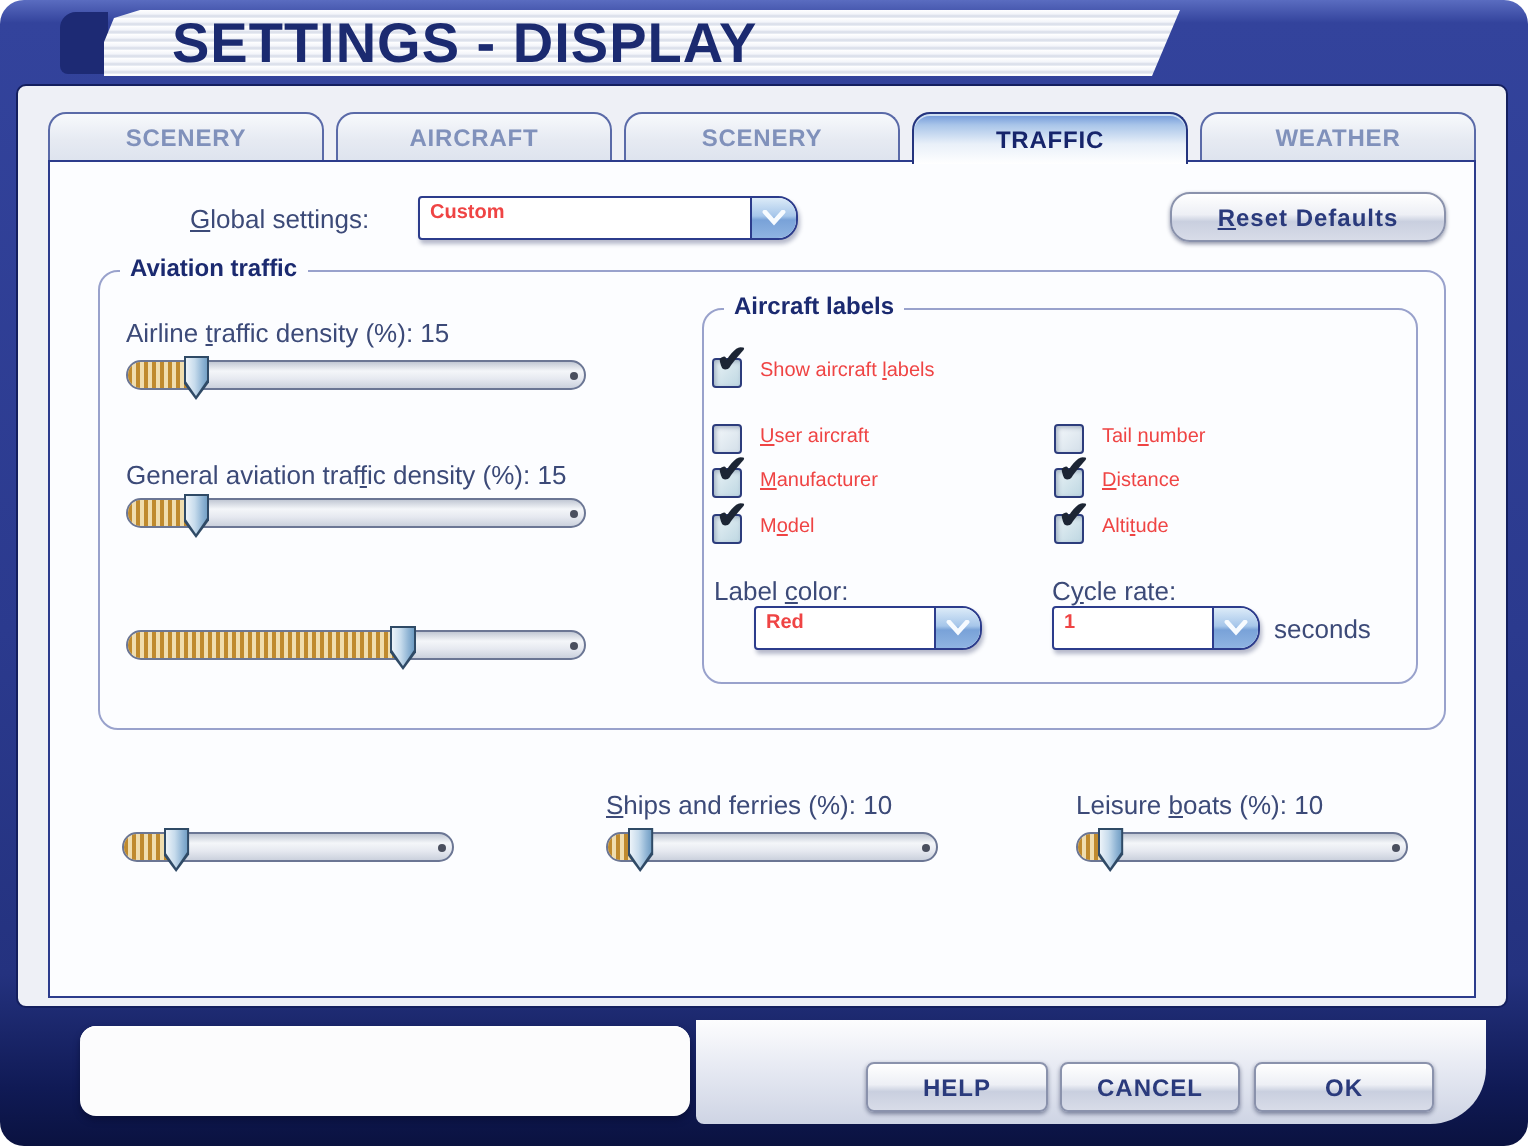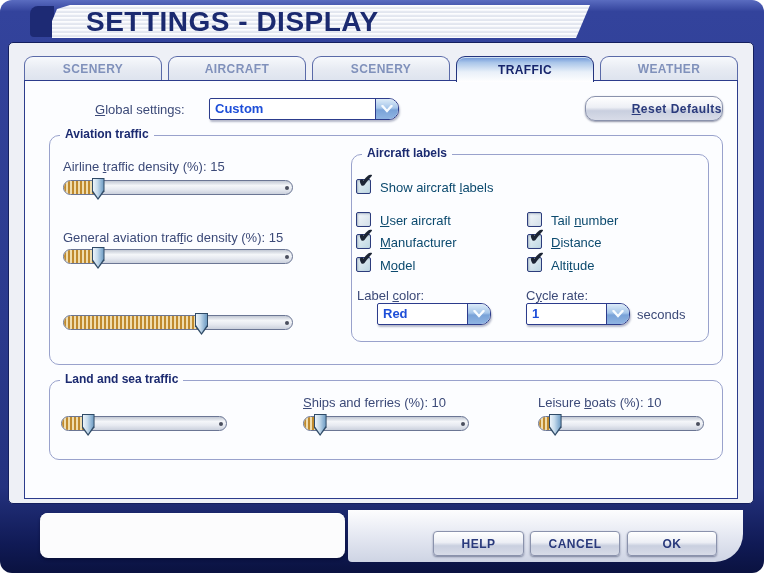--- a/index.html
+++ b/index.html
@@ -46,33 +46,33 @@
     clip-path:polygon(0 0,100% 0,100% 58%,50% 100%,0 58%);
     background:linear-gradient(90deg,#ecf3f9 0%,#c6dbec 40%,#8fb4d4 75%,#6f9cc2 100%);}
   
   .chk{position:absolute;display:flex;align-items:flex-start;gap:9px;}
   .chk .box{position:relative;width:15px;height:15px;border:1px solid #2c3c7c;border-radius:2px;flex:0 0 auto;
     background:linear-gradient(135deg,#f4f8fb,#d3dfe9);box-shadow:inset 1px 1px 2px rgba(90,110,140,.45);}
   .chk .mark{display:none;}
   .chk.checked .box{background:linear-gradient(135deg,#e9f2f6,#bed7e2);}
   .chk.checked .mark{display:block;position:absolute;top:-9px;left:1px;font-size:19px;line-height:1;
     color:#1c2534;font-weight:bold;}
-  .chk .clbl{font-size:13px;color:#0c4a6e;padding-top:1px;white-space:nowrap;}
+  .chk .clbl{font-size:10px;color:#ef4444;padding-top:1px;white-space:nowrap;}
   
   .combo{position:absolute;height:22px;border:1px solid #2c3c8c;border-radius:2px 10px 10px 2px;background:#ffffff;
     display:flex;align-items:stretch;box-shadow:1px 2px 2px rgba(20,30,80,.3);}
-  .combo-value{flex:1;font-weight:bold;font-size:13px;color:#1d4ed8;padding:2px 5px 0 5px;overflow:hidden;white-space:nowrap;}
+  .combo-value{flex:1;font-weight:bold;font-size:10px;color:#ef4444;padding:2px 5px 0 5px;overflow:hidden;white-space:nowrap;}
   .combo-btn{width:23px;display:flex;align-items:center;justify-content:center;border-left:1px solid #2c3c8c;
     border-radius:0 9px 9px 0;
     background:linear-gradient(180deg,#dcebf8 0%,#a6c6ea 45%,#79a2d8 55%,#8fb4e2 100%);}
   
   .btn{display:flex;align-items:center;justify-content:center;font-weight:bold;font-size:12px;color:#2a3a7c;
     background:linear-gradient(180deg,#ffffff 0%,#edeff5 45%,#c9cfdf 60%,#d8dce8 100%);
     border:1px solid #8a92ac;letter-spacing:.5px;box-shadow:0 1px 2px rgba(10,20,60,.45);}
-  .reset-btn{position:absolute;left:560px;top:15px;width:138px;height:25px;border-radius:10px;justify-content:flex-end;}
+  .reset-btn{position:absolute;left:560px;top:15px;width:138px;height:25px;border-radius:10px;}
   
   .footer-left{position:absolute;left:40px;top:513px;width:305px;height:45px;background:#fcfcfd;border-radius:8px;
     box-shadow:inset 0 1px 0 #ffffff,0 2px 3px rgba(5,10,40,.5);}
   .footer-panel{position:absolute;left:348px;top:510px;width:395px;height:52px;border-radius:0 0 28px 4px;
     background:linear-gradient(180deg,#fdfdfe 0%,#e7eaf3 45%,#ced4e4 100%);}
   .footer-btn{position:absolute;width:91px;height:25px;border-radius:4px;}
 </style>
 </head>
 <body>
 
@@ -212,23 +212,20 @@
       <div class="combo" style="left:501px;top:222px;width:104px;">
         <span class="combo-value">1</span>
         <span class="combo-btn">
           <svg width="12" height="8" viewBox="0 0 12 8">
               <polyline points="1.5,1 6,6 10.5,1" fill="none" stroke="#f7fbff" stroke-width="2.4" stroke-linecap="round"></polyline>
             </svg>
         </span>
       </div>
       <span class="lbl" style="left:612px;top:226px;">seconds</span>
 
-      <div class="fieldset" style="left:24px;top:299px;width:674px;height:80px;">
-        <span class="legend">Land and sea traffic</span>
-      </div>
 
       <div class="slider" style="left:36px;top:333px;width:166px;">
         <div class="track">
             <div class="fill" style="width: 16%;"></div>
             <div class="dot"></div>
           </div>
         <div class="thumb" style="left: 16%;">
             <div class="thumb-inner"></div>
           </div>
       </div>

